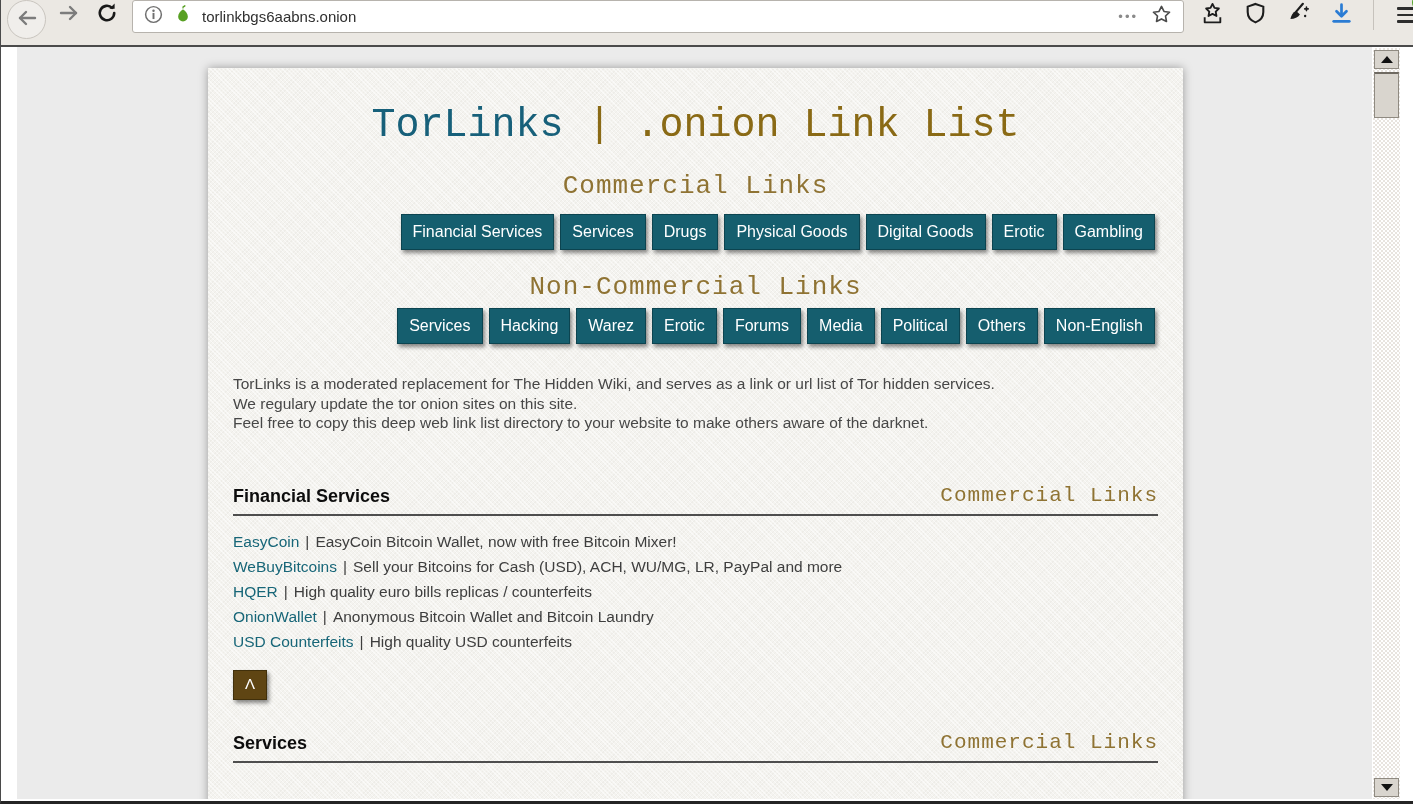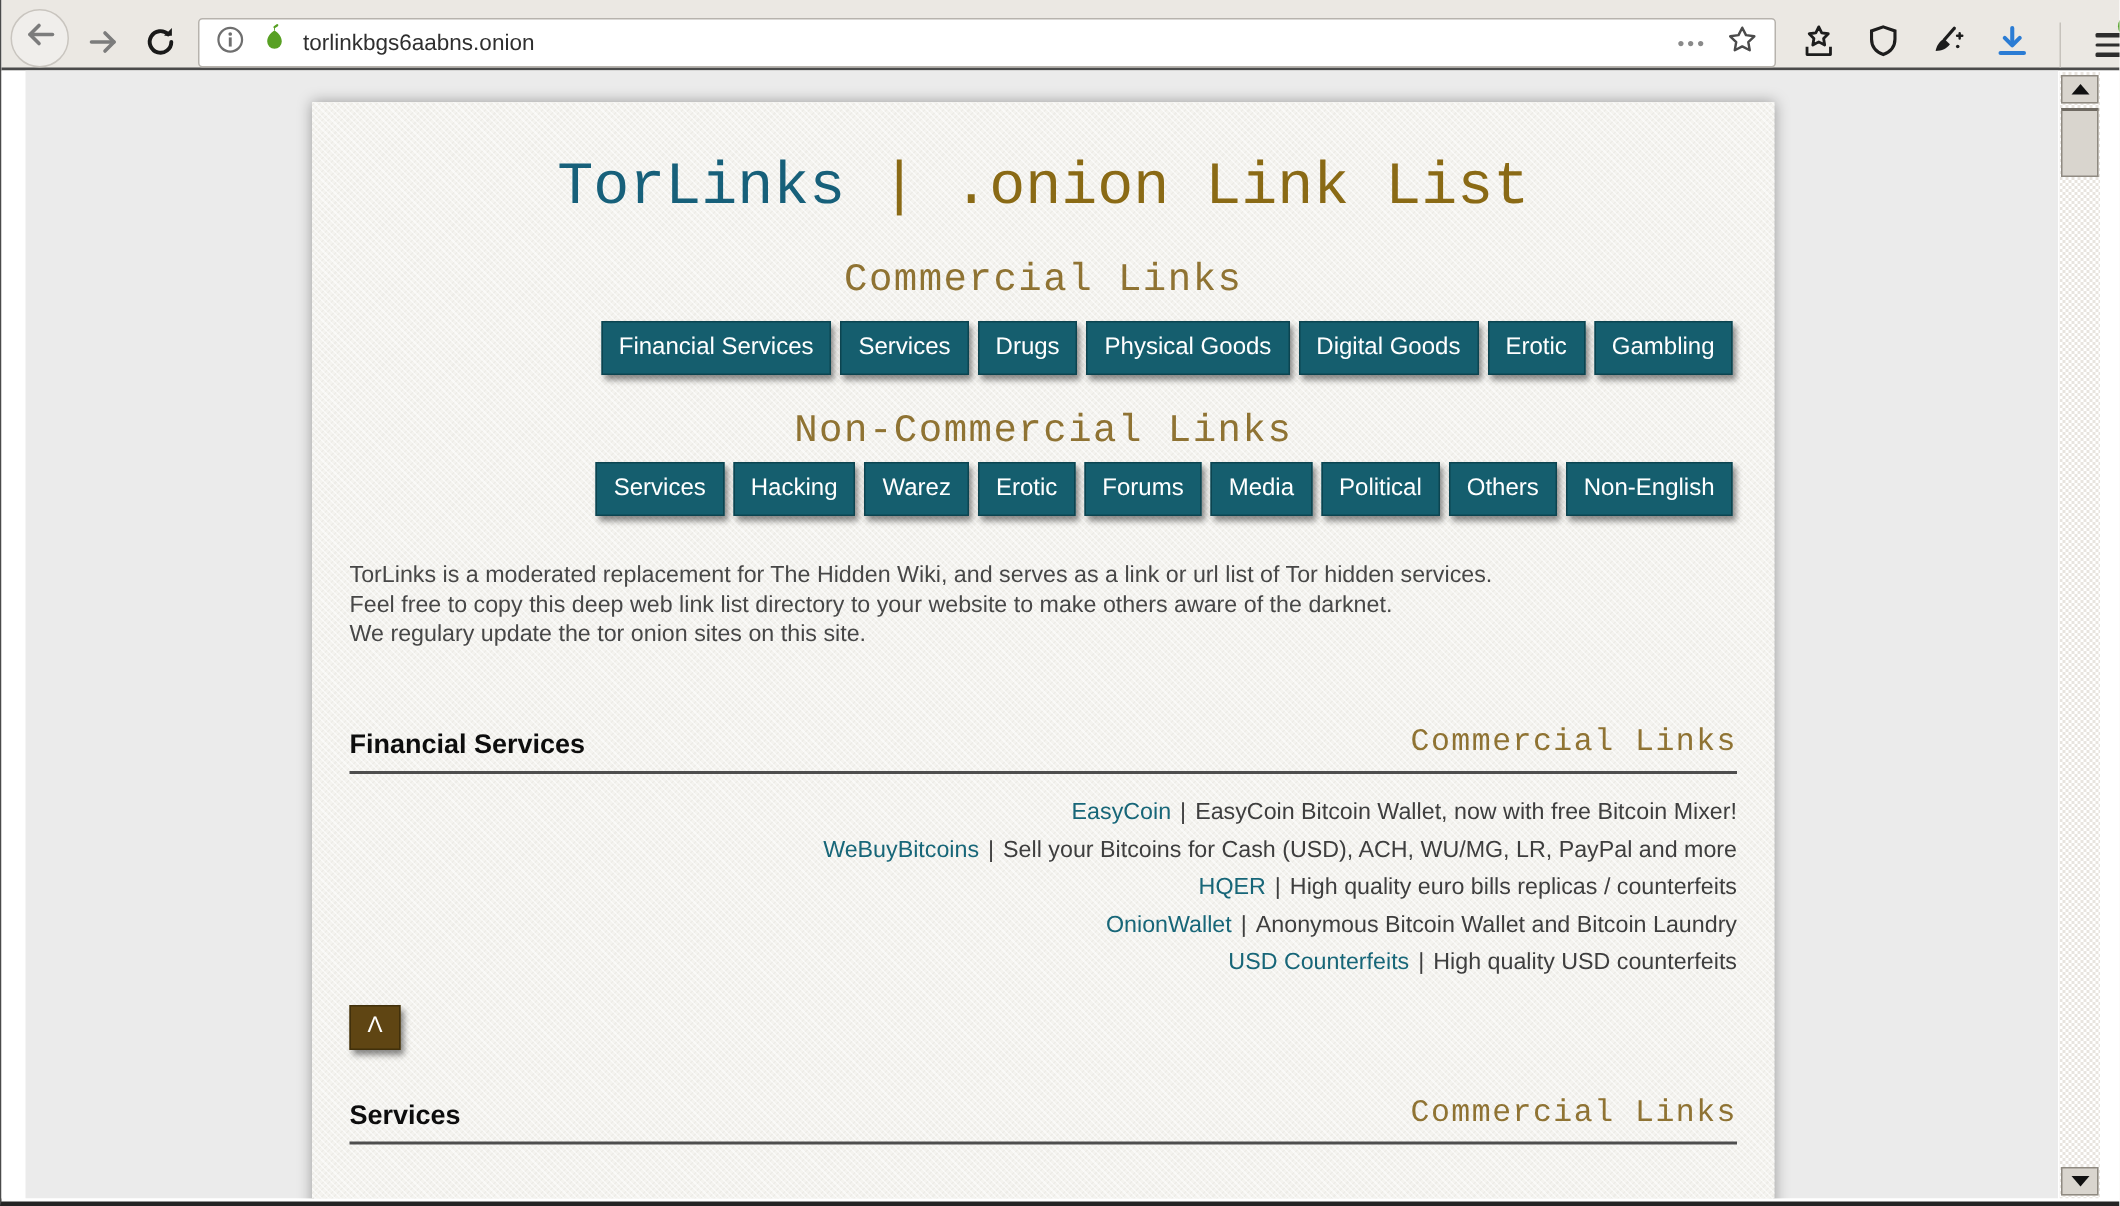--- a/index.html
+++ b/index.html
@@ -10,21 +10,21 @@
     background:#ffffff;
   }
   .window {
     position:relative; width:1413px; height:804px;
     border-left:1px solid #4a4a4a; border-bottom:3px solid #242424;
     background:#ffffff;
   }
   
   .toolbar {
     height:47px; background:#ebe8e3; border-bottom:2px solid #4b4b4b;
-    display:flex; align-items:flex-end; padding:0 10px 0 6px;
+    display:flex; align-items:flex-start; padding:0 10px 0 6px;
   }
   .nav-back {
     width:39px; height:39px; border-radius:50%;
     background:#f0eeeb; border:1px solid #c9c5bf;
     display:flex; align-items:center; justify-content:center; flex:0 0 auto;
   }
   .nav-btn { width:30px; height:30px; display:flex; align-items:center; justify-content:center; margin-left:8px; flex:0 0 auto; }
   .urlbar {
     margin-left:10px; height:33px; width:1052px; flex:0 0 auto;
     background:#ffffff; border:1px solid #b7b3ad; border-radius:3px;
@@ -74,21 +74,21 @@
     background:#155e6e; border:1px solid #0c4450; color:#ffffff;
     font-size:16px; line-height:19px; box-shadow:2px 3px 4px rgba(0,0,0,.45);
     cursor:pointer;
   }
   .intro { margin-top:30px; text-align:left; font-size:15.5px; line-height:19.5px; color:#474747; }
   .section-head { margin-top:51px; display:flex; justify-content:space-between; align-items:flex-end; }
   .section-head.second { margin-top:31px; }
   .section-title { font-size:18px; font-weight:bold; color:#0d0d0d; }
   .section-tag { font-family:"Liberation Mono", monospace; font-size:21px; color:#8f7333; letter-spacing:1px; }
   .rule { border:none; border-top:2px solid #4e4e4e; margin:7px 0 0 0; }
-  ul.linklist { list-style:none; margin:13px 0 0 0; padding:0;text-align:right; }
+  ul.linklist { list-style:none; margin:13px 0 0 0; padding:0; }
   ul.linklist li { font-size:15.5px; line-height:25px; color:#3e3e3e; }
   ul.linklist a { color:#176678; text-decoration:none; cursor:pointer; }
   ul.linklist .sep { margin:0 6px; color:#3e3e3e; }
   .top-btn {
     display:inline-block; margin-top:16px; padding:4px 11px 6px 11px;
     background:#5f4513; border:1px solid #41300b; color:#ffffff;
     font-size:15px; line-height:18px; box-shadow:2px 3px 4px rgba(0,0,0,.45); cursor:pointer;
   }
   
   .scrollbar { position:absolute; top:1px; bottom:0; right:13px; width:27px; }
@@ -223,22 +223,22 @@
         <span class="cat-btn">Financial Services</span><span class="cat-btn">Services</span><span class="cat-btn">Drugs</span><span class="cat-btn">Physical Goods</span><span class="cat-btn">Digital Goods</span><span class="cat-btn">Erotic</span><span class="cat-btn">Gambling</span>
       </div>
 
       <h2 class="group-heading">Non-Commercial Links</h2>
       <div class="btn-row second">
         <span class="cat-btn">Services</span><span class="cat-btn">Hacking</span><span class="cat-btn">Warez</span><span class="cat-btn">Erotic</span><span class="cat-btn">Forums</span><span class="cat-btn">Media</span><span class="cat-btn">Political</span><span class="cat-btn">Others</span><span class="cat-btn">Non-English</span>
       </div>
 
       <div class="intro">
         <div>TorLinks is a moderated replacement for The Hidden Wiki, and serves as a link or url list of Tor hidden services.</div>
+        <div>We regulary update the tor onion sites on this site.</div>
         <div>Feel free to copy this deep web link list directory to your website to make others aware of the darknet.</div>
-        <div>We regulary update the tor onion sites on this site.</div>
       </div>
 
       
       <div class="section-head">
         <span class="section-title">Financial Services</span>
         <span class="section-tag">Commercial Links</span>
       </div>
       <hr class="rule">
       <ul class="linklist">
         <li><a>EasyCoin</a><span class="sep">|</span><span>EasyCoin Bitcoin Wallet, now with free Bitcoin Mixer!</span></li>

